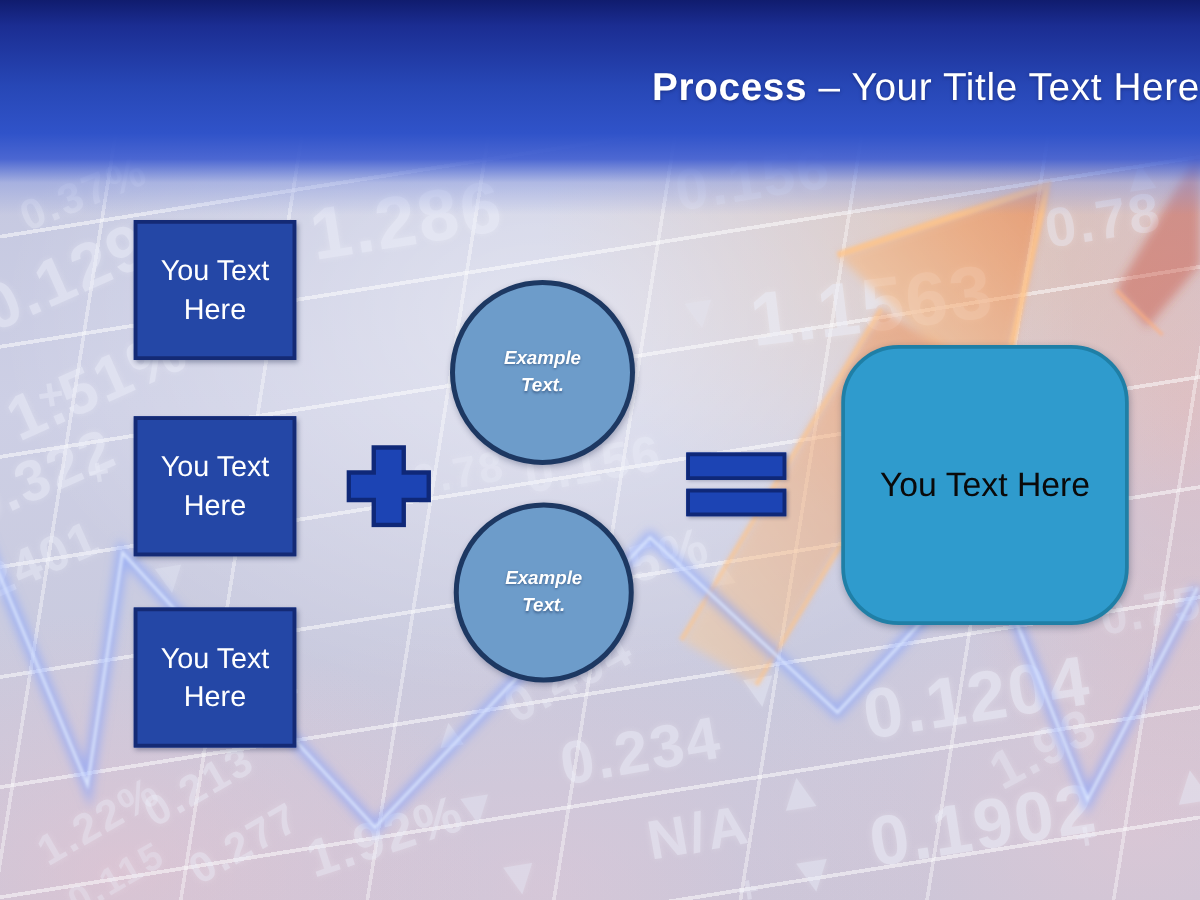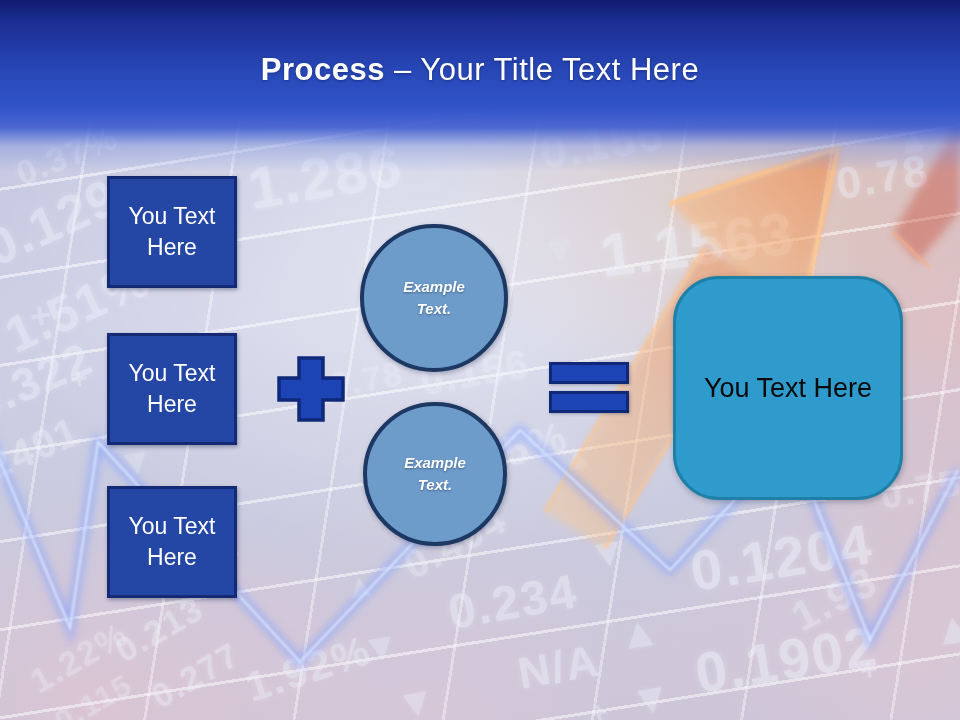--- a/index.html
+++ b/index.html
@@ -26,21 +26,21 @@
   .bgnum{position:absolute;font-weight:bold;color:#eef0fa;white-space:nowrap;
     text-shadow:0 0 6px rgba(255,255,255,.45);letter-spacing:2px;line-height:1;}
   .bgtri{position:absolute;color:#e8ebf7;line-height:1;text-shadow:0 0 5px rgba(255,255,255,.4);}
   .bgplus{position:absolute;color:#eef0fa;font-weight:bold;line-height:1;opacity:.4;}
   .bg-svg{position:absolute;inset:0;z-index:1;pointer-events:none;}
   
   .header{position:absolute;left:0;top:0;width:100%;height:172px;z-index:3;
     background:linear-gradient(180deg,
       #101c6e 0%, #1b2d92 12%, #2747b6 40%, #3053c9 62%,
       rgba(62,92,208,.90) 74%, rgba(130,148,222,.45) 85%, rgba(205,208,230,0) 100%);}
-  .title{position:absolute;left:0;top:52px;width:100%;text-align:center;margin:0;
+  .title{position:absolute;left:0;top:52px;width:100%;text-align:right;margin:0;
     color:#ffffff;font-size:31px;font-weight:400;letter-spacing:.5px;
     text-shadow:0 1px 3px rgba(0,0,40,.35);}
   .title b{font-weight:700;}
   
   .shape{position:absolute;z-index:4;box-sizing:border-box;display:flex;align-items:center;justify-content:center;text-align:center;}
   .sq{left:107px;width:130px;height:112px;background:#2447a6;border:3px solid #142a75;
       color:#fff;font-size:23px;line-height:1.35;box-shadow:1px 2px 4px rgba(10,20,60,.35);}
   .sq span{width:100px;}
   #sq1{top:176px;} #sq2{top:333px;} #sq3{top:486px;}
   .circle{border-radius:50%;background:#6d9cca;border:4px solid #1d3862;

